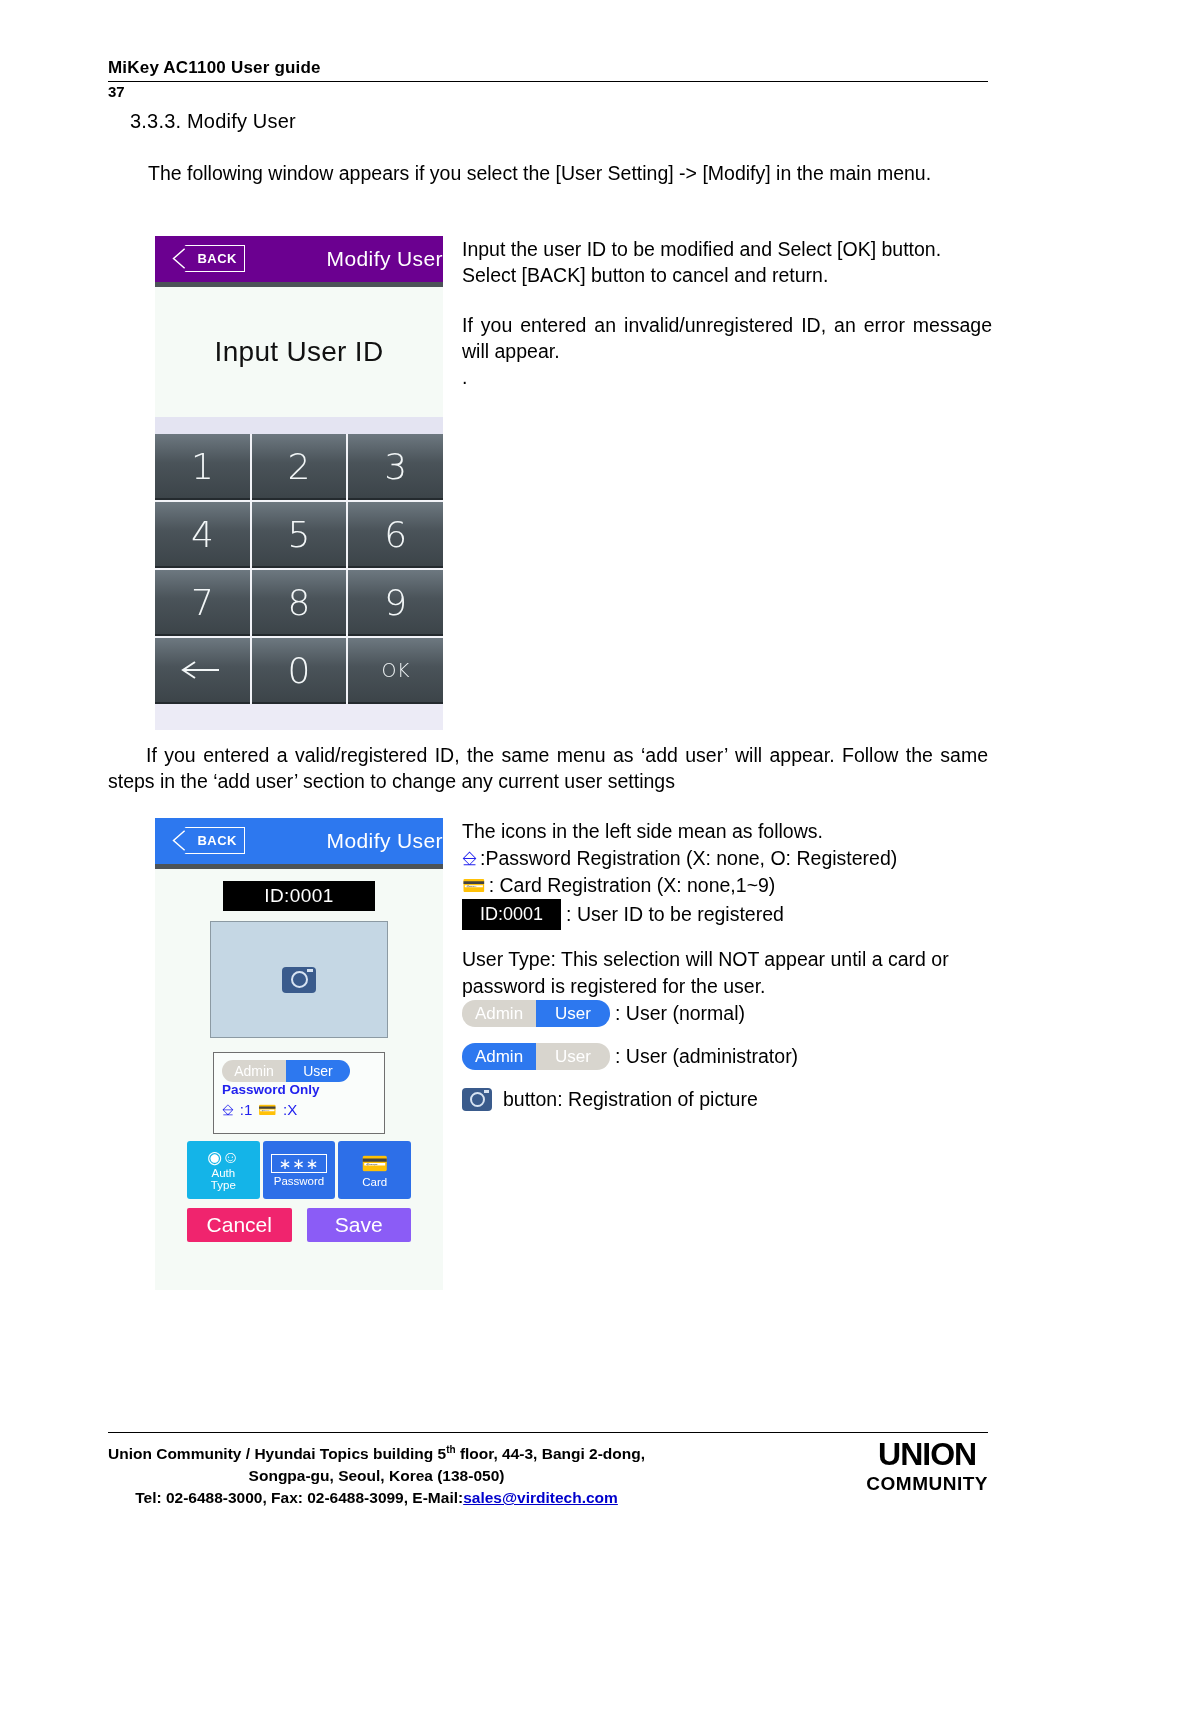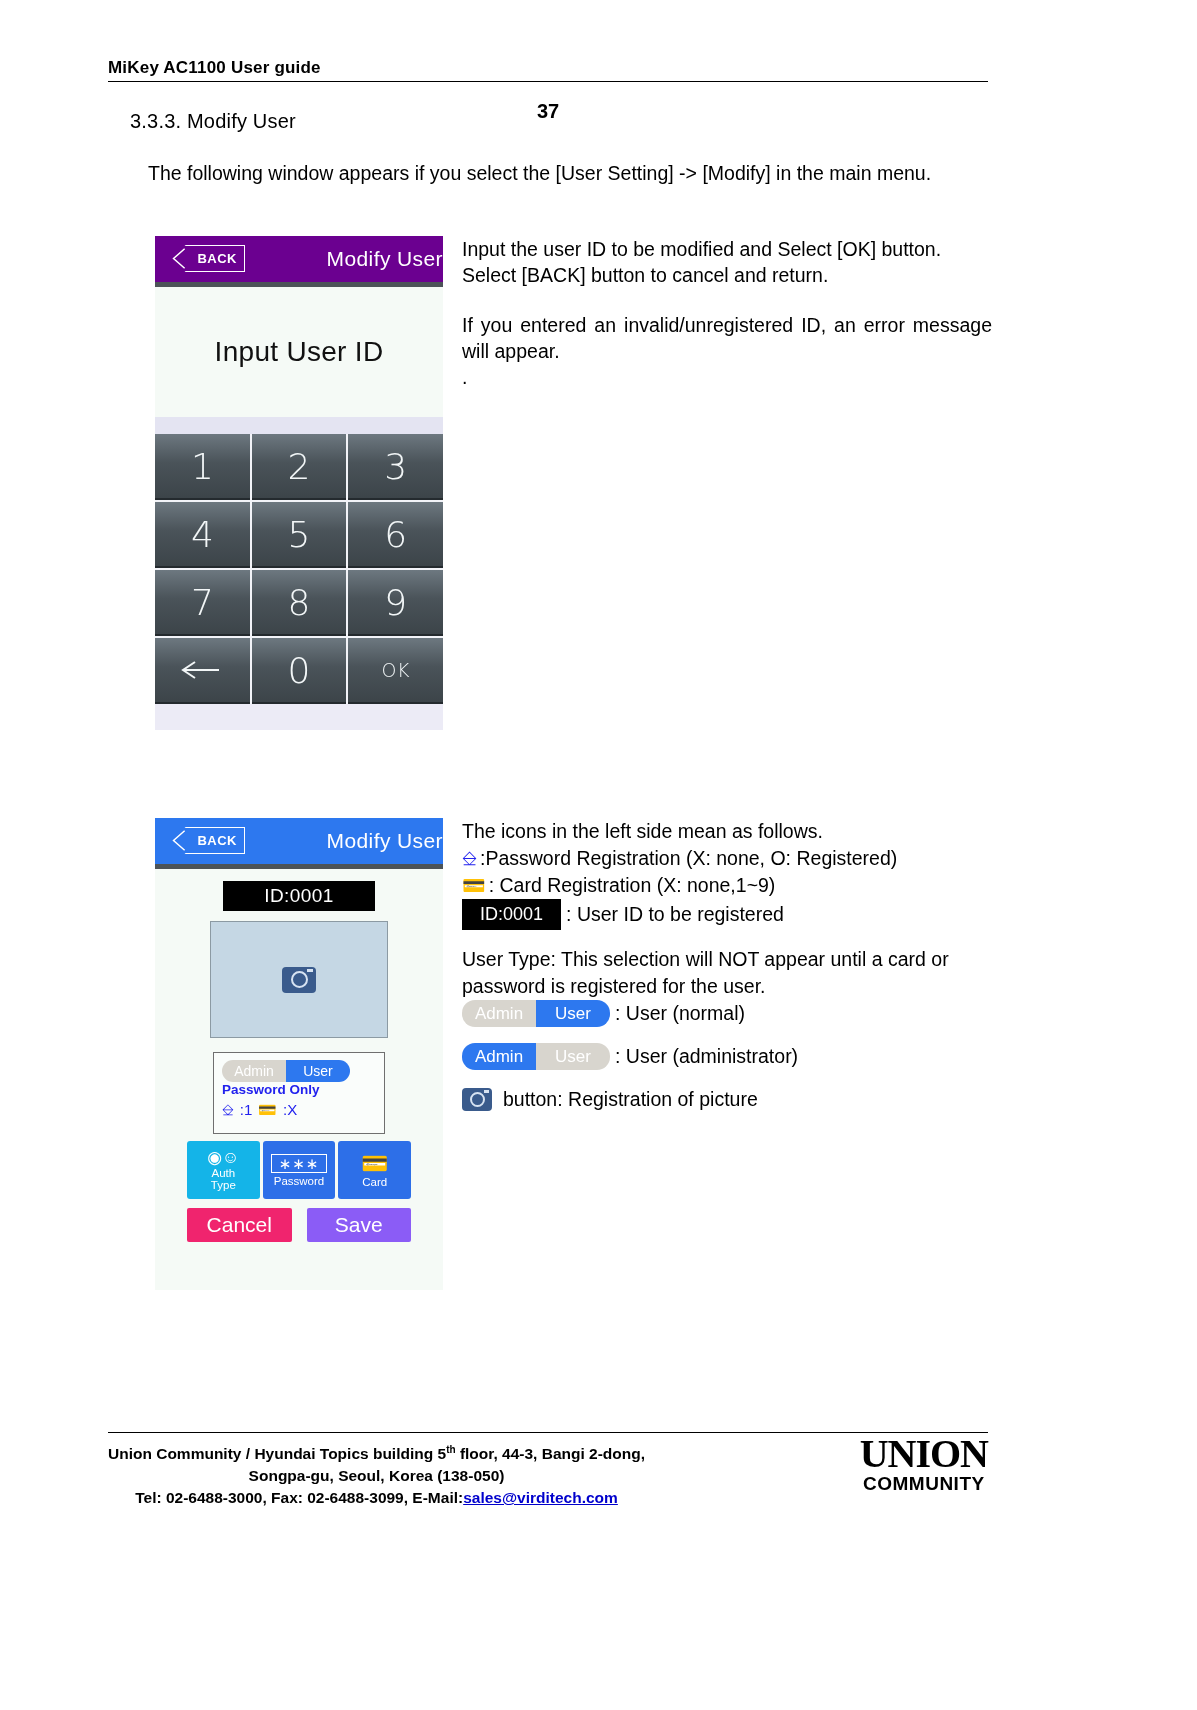--- a/index.html
+++ b/index.html
@@ -8,21 +8,21 @@
     background: #ffffff;
     font-family: "Liberation Sans", sans-serif;
     color: #000;
   }
   .page { position: relative; width: 1197px; height: 1710px; padding: 0; }
 
   
   .doc-header { position: absolute; left: 108px; top: 58px; width: 880px; }
   .doc-header .title { font-size: 17px; font-weight: bold; letter-spacing: .2px; }
   .doc-header .rule { border-bottom: 1.6px solid #000; margin-top: 3px; }
-  .doc-header .pageno { font-size: 20px; font-weight: bold; margin-top: 18px; text-align: center; }
+  .doc-header .pageno { font-size: 15px; font-weight: bold; margin-top: 1px; }
 
   
   .section-heading {
     position: absolute; left: 130px; top: 110px;
     font-size: 20px; font-weight: normal; letter-spacing: .2px;
   }
 
   
   .para {
     position: absolute; font-size: 19.5px; line-height: 26px;
@@ -188,22 +188,22 @@
   .inline-cam .flash { position: absolute; right: 3px; top: 2px; width: 5px; height: 3px; background: #d7e3f2; }
 
   
   .footer { position: absolute; left: 108px; top: 1432px; width: 880px; }
   .footer .rule { border-bottom: 1.8px solid #000; }
   .footer-body { display: flex; justify-content: space-between; align-items: flex-start; margin-top: 6px; }
   .footer-text { font-size: 15.5px; font-weight: bold; line-height: 22px; text-align: center; }
   .footer-text a, .footer-text .link { color: #0000cc; text-decoration: underline; }
   .footer-logo { text-align: center; margin-top: -6px; }
   .logo-word {
-    font-size: 40px; font-weight: bold; letter-spacing: -1px;
-    font-family: Liberation Serif, serif; line-height: 42px;
+    font-size: 32px; font-weight: bold; letter-spacing: -1px;
+    font-family: Liberation Sans, sans-serif; line-height: 42px;
   }
   .logo-sub { font-size: 19px; font-weight: bold; letter-spacing: .5px; margin-top: -2px; }
   sup { font-size: 10px; vertical-align: super; }
 </style>
 </head>
 <body>
 
 <div class="page">
 
   <div class="doc-header">
@@ -258,20 +258,21 @@
   </div>
 
   <div class="annot" id="annot1">
     <p>Input the user ID to be modified and Select [OK] button.</p>
     <p>Select [BACK] button to cancel and return.</p>
     <div class="sp"></div>
     <p>If you entered an invalid/unregistered ID, an error message will appear.</p>
     <p>.</p>
   </div>
 
+  <div class="para" id="para-middle">If you entered a valid/registered ID, the same menu as ‘add user’ will appear. Follow the same steps in the ‘add user’ section to change any current user settings</div>
 
   <div class="device2">
     <div class="dev-bar blue">
       <div class="back-btn">
         <span class="chev">
           <svg viewBox="0 0 22 27">
               <polyline points="16,3 4,13.5 16,24" fill="none" stroke="#ffffff" stroke-width="1.6"></polyline>
             </svg>
         </span>
         <span>BACK</span>

